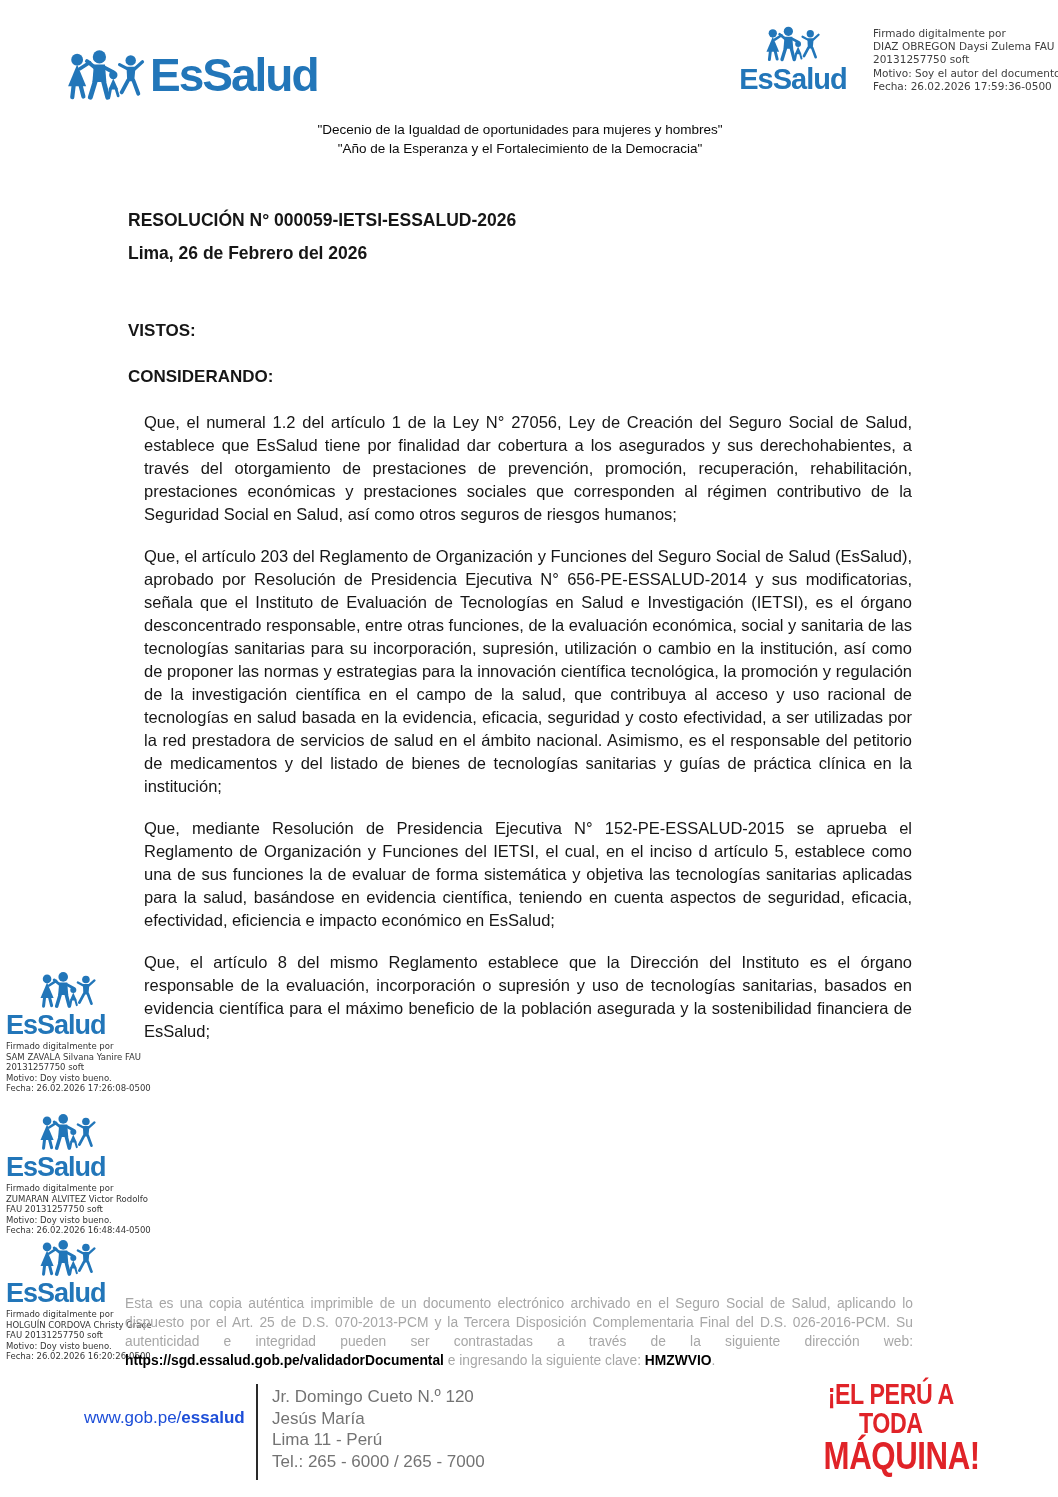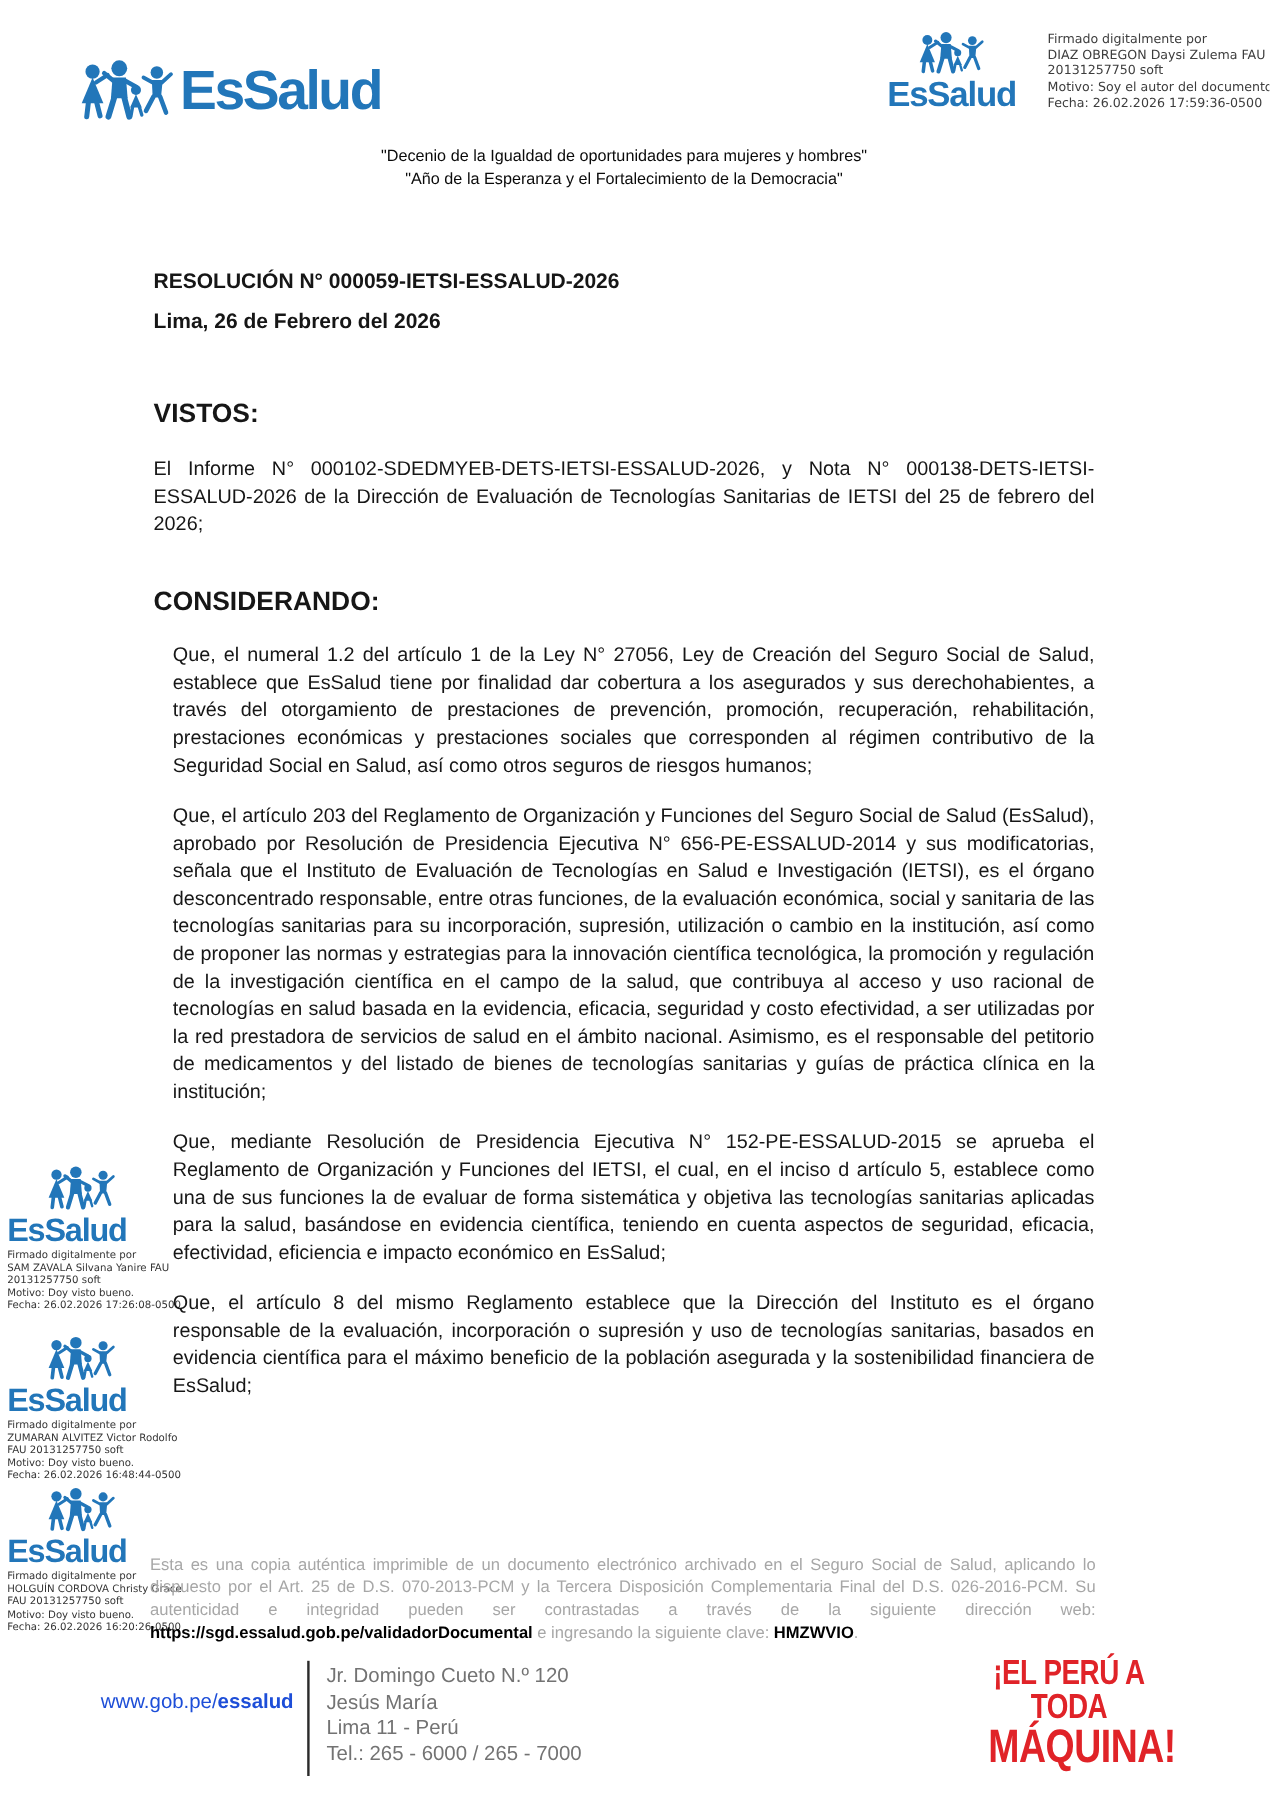--- a/index.html
+++ b/index.html
@@ -20,24 +20,24 @@
   .sig-tr { position:absolute; left:741px; top:24px; display:flex; }
   .logo-v { display:flex; flex-direction:column; align-items:center; width:104px; }
   .logo-v svg { width:56px; height:40px; }
   .logo-v .brand { font-size:29px; letter-spacing:-1px; line-height:1.05; }
   .sig-text { margin-left:28px; font-family:"DejaVu Sans", sans-serif; font-size:10.5px; line-height:13.2px; color:#3d3d3d; padding-top:3px; }
   .sig-text span { display:block; white-space:nowrap; }
 
   .mottos { position:absolute; top:121px; left:0; width:1040px; text-align:center; font-size:13.5px; line-height:18.5px; color:#0a0a0a; }
 
   
-  .main { position:absolute; left:128px; top:224px; width:784px; z-index:2; }
+  .main { position:absolute; left:128px; top:210px; width:784px; z-index:2; }
   .doc-title { font-size:17.5px; font-weight:700; line-height:21px; margin-bottom:12px; }
   .doc-date  { font-size:17.5px; font-weight:700; line-height:21px; margin-bottom:56px; }
-  .h-sec { font-size:22px; font-weight:700; line-height:21px; }
+  .h-sec { font-size:17px; font-weight:700; line-height:21px; }
   .h-vistos { margin-bottom:25px; }
   .h-considerando { margin-bottom:24px; }
   .p-body { font-size:16.5px; line-height:23px; text-align:justify; color:#161616; }
   .p-vistos { margin-bottom:41px; }
   .p-c { margin-bottom:19px;margin-left:16px; }
 
   
   .stamp { position:absolute; left:6px; width:124px; z-index:1; }
   .stamp svg { display:block; width:58px; height:40px; margin:0 auto 1px; }
   .stamp .brand { font-size:27px; line-height:1.05; letter-spacing:-1px; display:block; }
@@ -120,21 +120,20 @@
   <div class="mottos">
     <div>"Decenio de la Igualdad de oportunidades para mujeres y hombres"</div>
     <div>"Año de la Esperanza y el Fortalecimiento de la Democracia"</div>
   </div>
 
   <div class="main">
     <div class="doc-title">RESOLUCIÓN N° 000059-IETSI-ESSALUD-2026</div>
     <div class="doc-date">Lima, 26 de Febrero del 2026</div>
 
     <div class="h-sec h-vistos">VISTOS:</div>
-    <p class="p-body p-vistos">El Informe N° 000102-SDEDMYEB-DETS-IETSI-ESSALUD-2026, y Nota N° 000138-DETS-IETSI-ESSALUD-2026 de la Dirección de Evaluación de Tecnologías Sanitarias de IETSI del 25 de febrero del 2026;</p>
 
     <div class="h-sec h-considerando">CONSIDERANDO:</div>
     <p class="p-body p-c">Que, el numeral 1.2 del artículo 1 de la Ley N° 27056, Ley de Creación del Seguro Social de Salud, establece que EsSalud tiene por finalidad dar cobertura a los asegurados y sus derechohabientes, a través del otorgamiento de prestaciones de prevención, promoción, recuperación, rehabilitación, prestaciones económicas y prestaciones sociales que corresponden al régimen contributivo de la Seguridad Social en Salud, así como otros seguros de riesgos humanos;</p>
     <p class="p-body p-c">Que, el artículo 203 del Reglamento de Organización y Funciones del Seguro Social de Salud (EsSalud), aprobado por Resolución de Presidencia Ejecutiva N° 656-PE-ESSALUD-2014 y sus modificatorias, señala que el Instituto de Evaluación de Tecnologías en Salud e Investigación (IETSI), es el órgano desconcentrado responsable, entre otras funciones, de la evaluación económica, social y sanitaria de las tecnologías sanitarias para su incorporación, supresión, utilización o cambio en la institución, así como de proponer las normas y estrategias para la innovación científica tecnológica, la promoción y regulación de la investigación científica en el campo de la salud, que contribuya al acceso y uso racional de tecnologías en salud basada en la evidencia, eficacia, seguridad y costo efectividad, a ser utilizadas por la red prestadora de servicios de salud en el ámbito nacional. Asimismo, es el responsable del petitorio de medicamentos y del listado de bienes de tecnologías sanitarias y guías de práctica clínica en la institución;</p>
     <p class="p-body p-c">Que, mediante Resolución de Presidencia Ejecutiva N° 152-PE-ESSALUD-2015 se aprueba el Reglamento de Organización y Funciones del IETSI, el cual, en el inciso d artículo 5, establece como una de sus funciones la de evaluar de forma sistemática y objetiva las tecnologías sanitarias aplicadas para la salud, basándose en evidencia científica, teniendo en cuenta aspectos de seguridad, eficacia, efectividad, eficiencia e impacto económico en EsSalud;</p>
     <p class="p-body p-c">Que, el artículo 8 del mismo Reglamento establece que la Dirección del Instituto es el órgano responsable de la evaluación, incorporación o supresión y uso de tecnologías sanitarias, basados en evidencia científica para el máximo beneficio de la población asegurada y la sostenibilidad financiera de EsSalud;</p>
   </div>
 
   <div class="stamp stamp1">
     <svg class="fam" viewBox="0 0 115 72">

